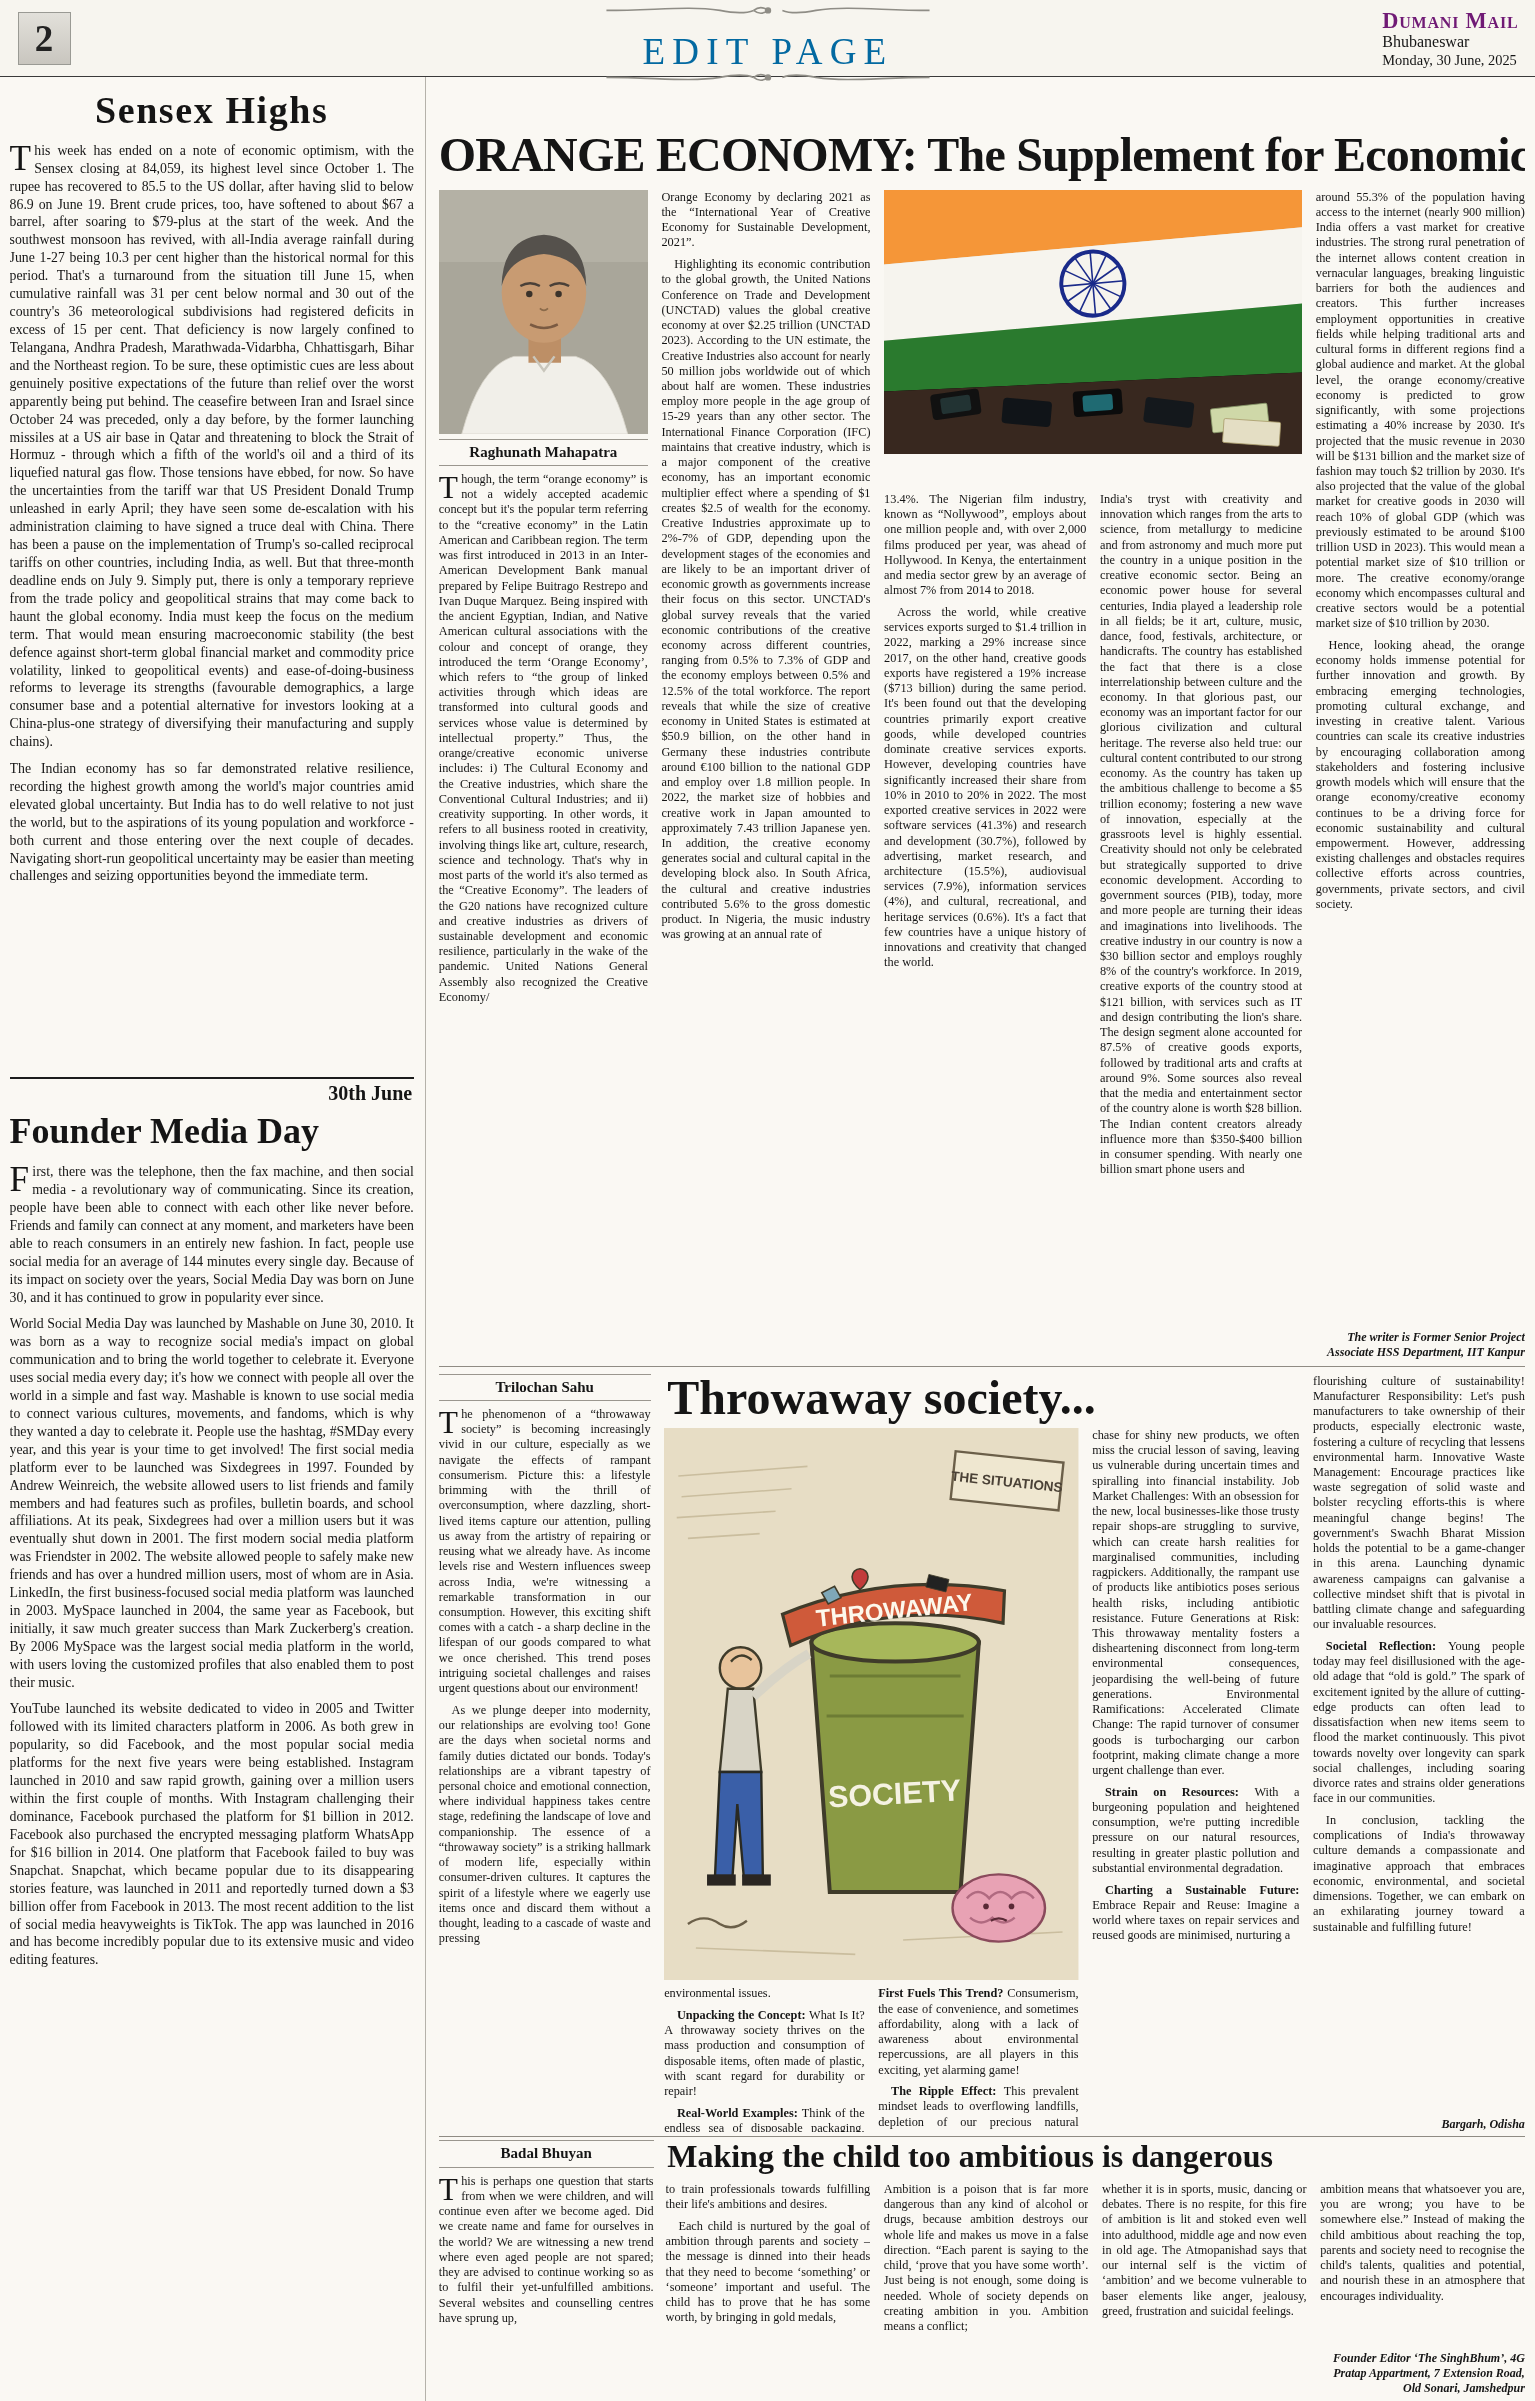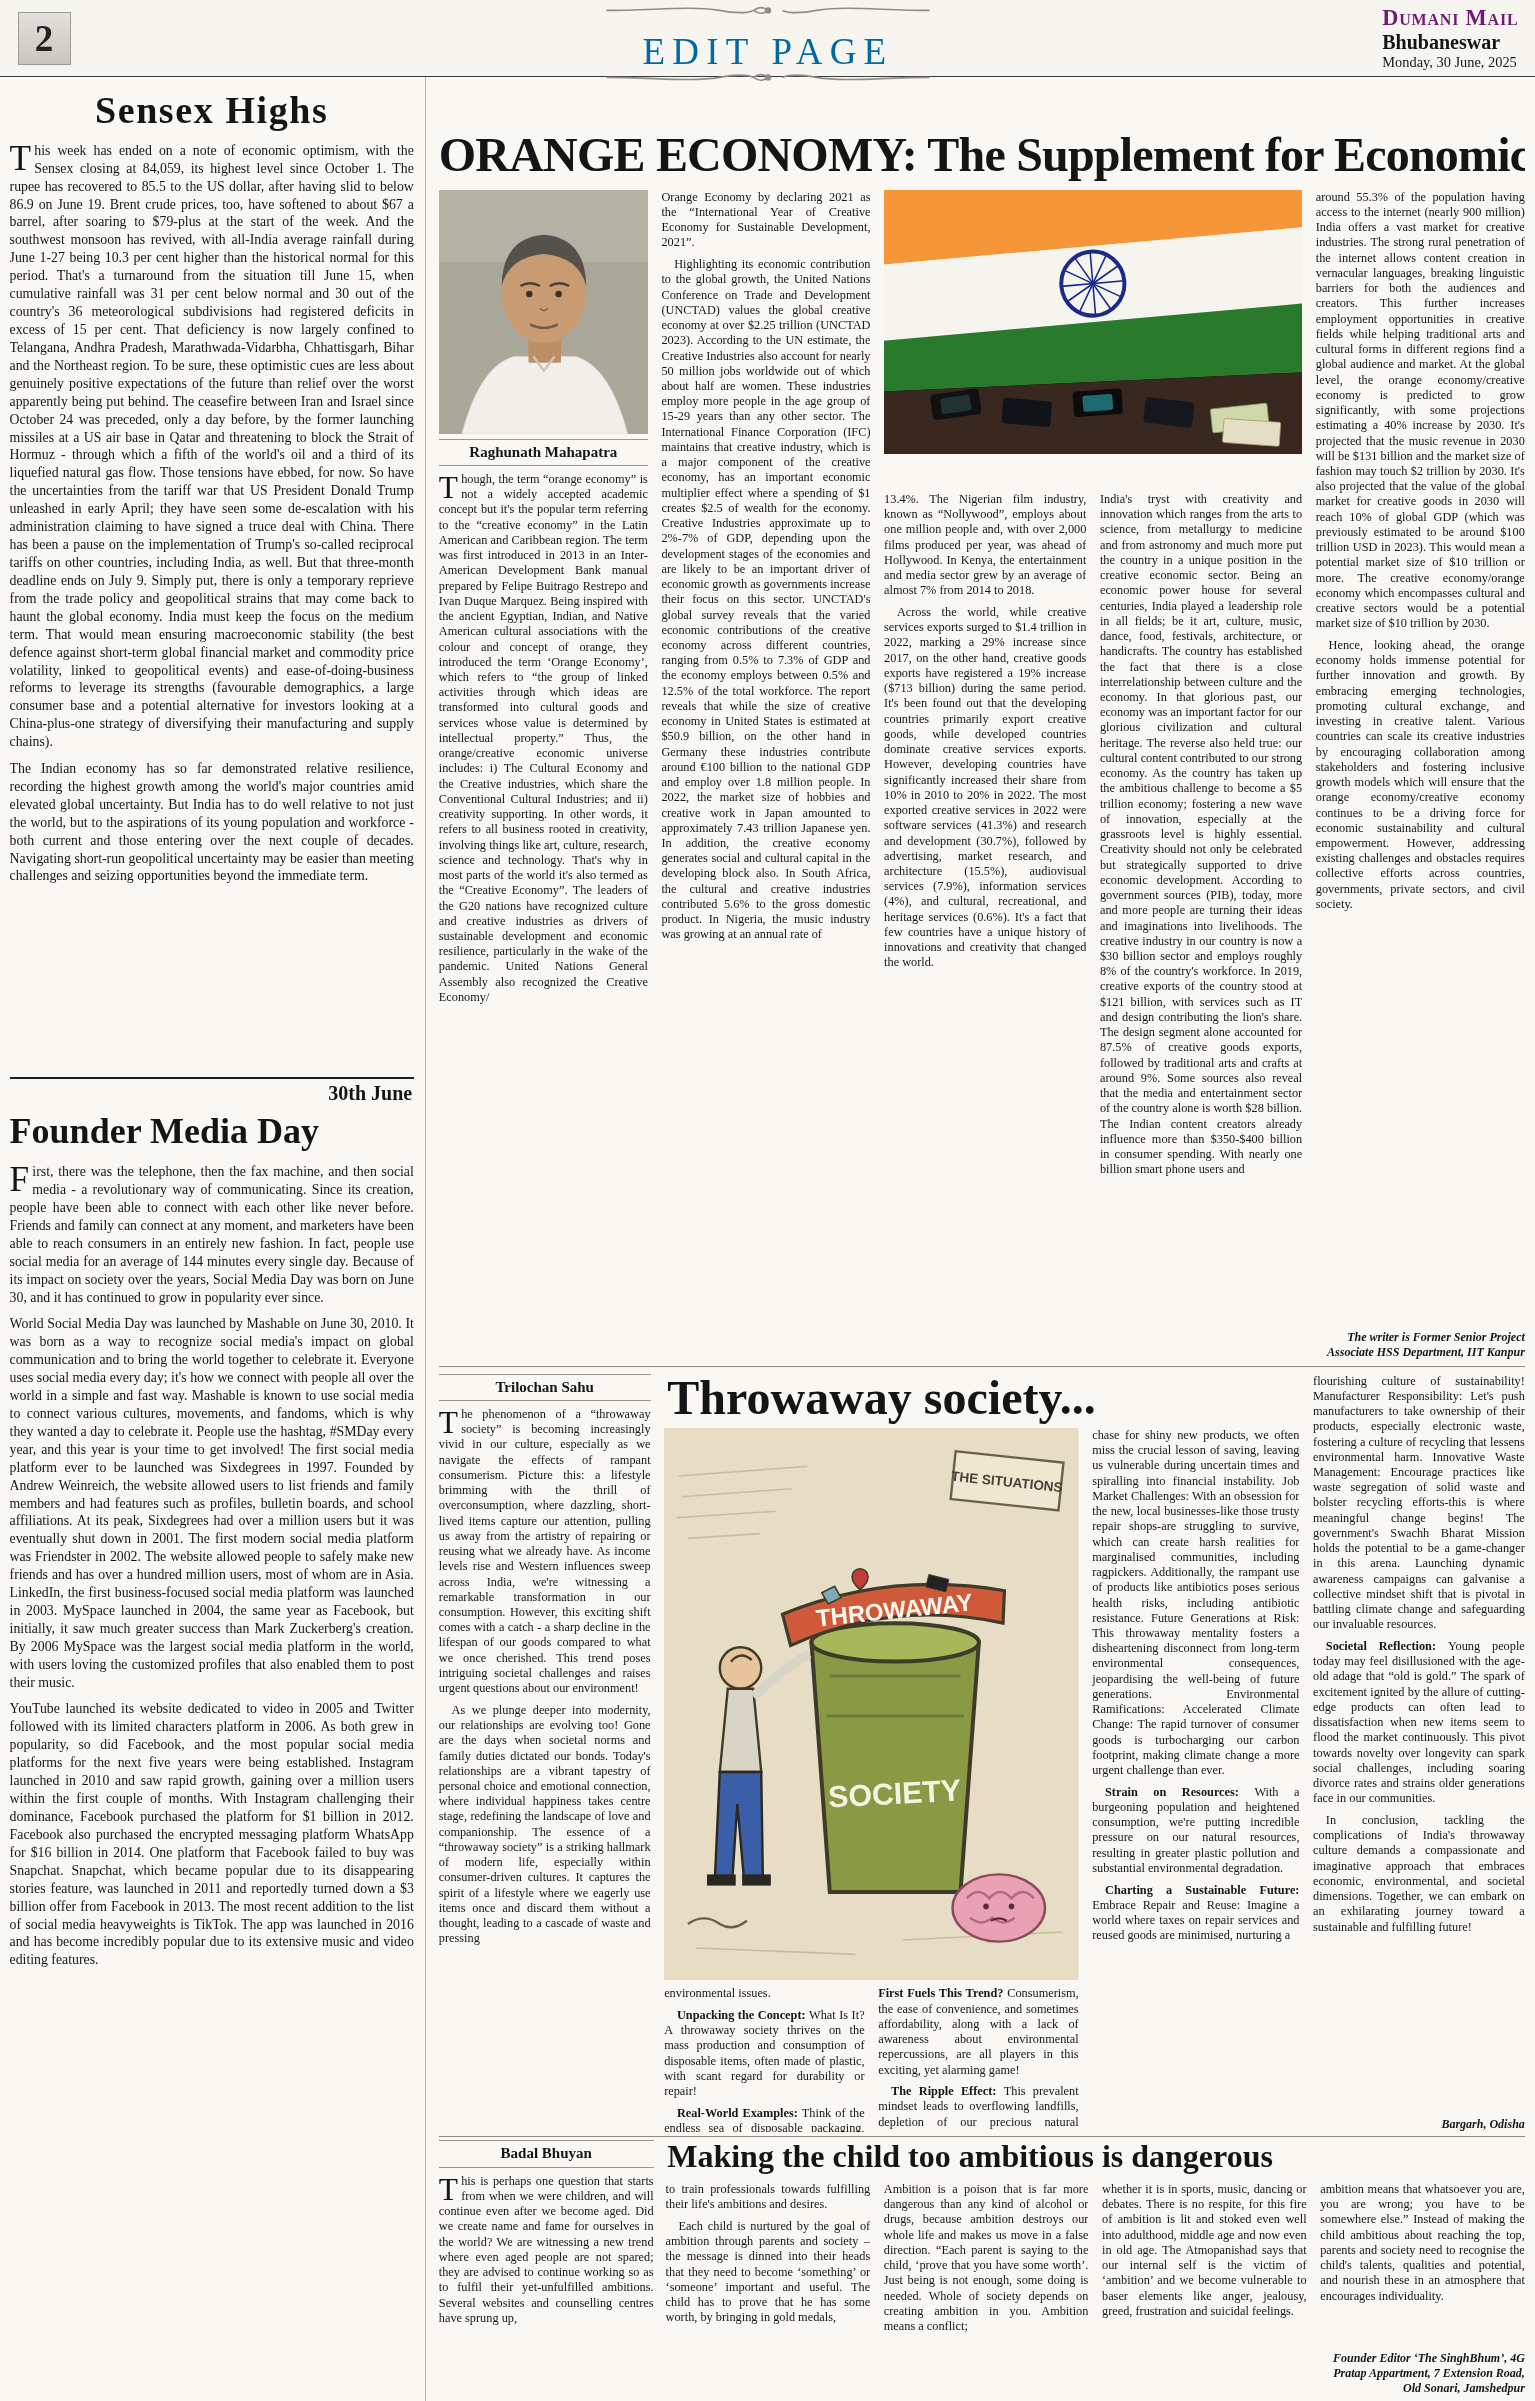--- a/index.html
+++ b/index.html
@@ -10,21 +10,21 @@
     font-family:"Liberation Serif", serif;
   }
   
   .header { height:77px; display:flex; align-items:center; padding:0 17.6px; border-bottom:1.6px solid #3a3a3a; position:relative; background:#f7f5ef; }
   .pagenum { width:53px; height:53px; background:linear-gradient(#e2e0da,#c9c6bf); border:0.8px solid #9a9a94; display:flex; align-items:center; justify-content:center; font-size:37px; font-weight:bold; color:#222; }
   .mast-center { position:absolute; left:0; right:0; top:3.2px; text-align:center; pointer-events:none; }
   .edit-page { font-size:37px; font-weight:normal; letter-spacing:7.2px; color:#0369a1; line-height:1.0;margin-top:16px; }
   .orn { display:block; margin:0.8px auto; }
   .mast-right { margin-left:auto; text-align:left; line-height:1.15; }
   .paper { color:#701a75; font-weight:bold; font-size:22.4px; font-variant:small-caps; letter-spacing:0.8px; }
-  .city { font-size:20px; font-weight:bold; }
+  .city { font-size:16px; font-weight:normal; }
   .date { font-size:14.4px; }
   
   .content { display:flex; height:2325px; }
   .leftcol { width:426px; padding:8px 11.2px 6.4px 9.6px; border-right:0.8px solid #b5b2aa; display:flex; flex-direction:column; }
   .rightarea { flex:1; padding:3.2px 11.2px 6.4px 12.8px; display:flex; flex-direction:column; min-width:0; }
   
   .coltext p { font-size:12.3px; line-height:1.24; text-align:justify; margin-bottom:6.4px; hyphens:auto; }
   .coltext p + p { text-indent:12.8px; }
   .leftbody p { font-size:13.8px; line-height:1.3; text-align:justify; margin-bottom:8.8px; hyphens:auto; }
   .dropcap p:first-child::first-letter { float:left; font-size:2.55em; line-height:.8; padding:3.2px 3.2px 0 0; }

